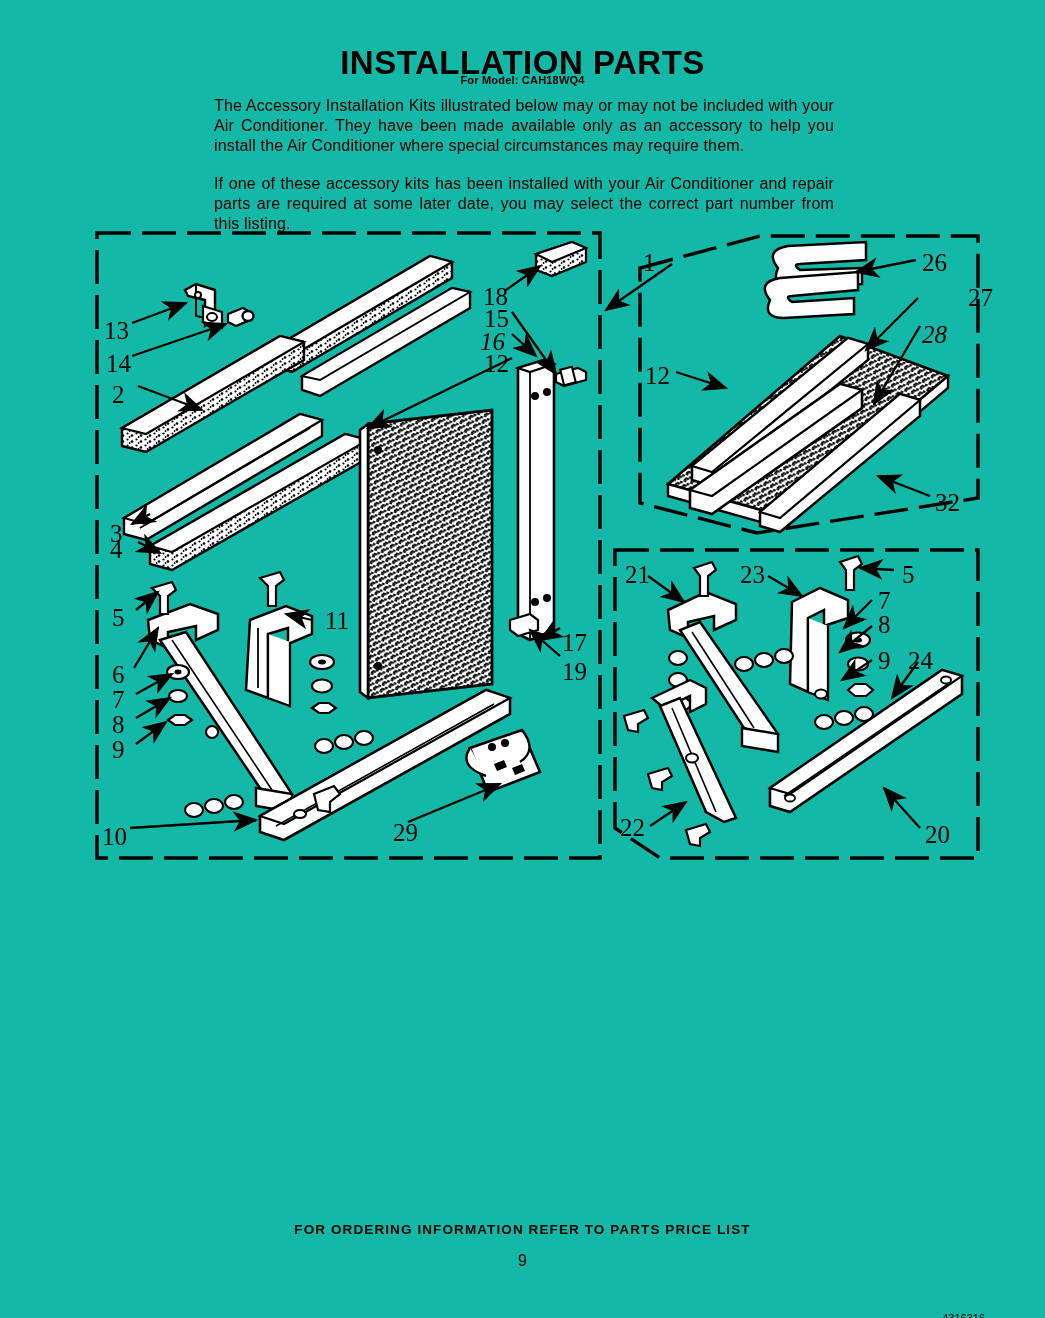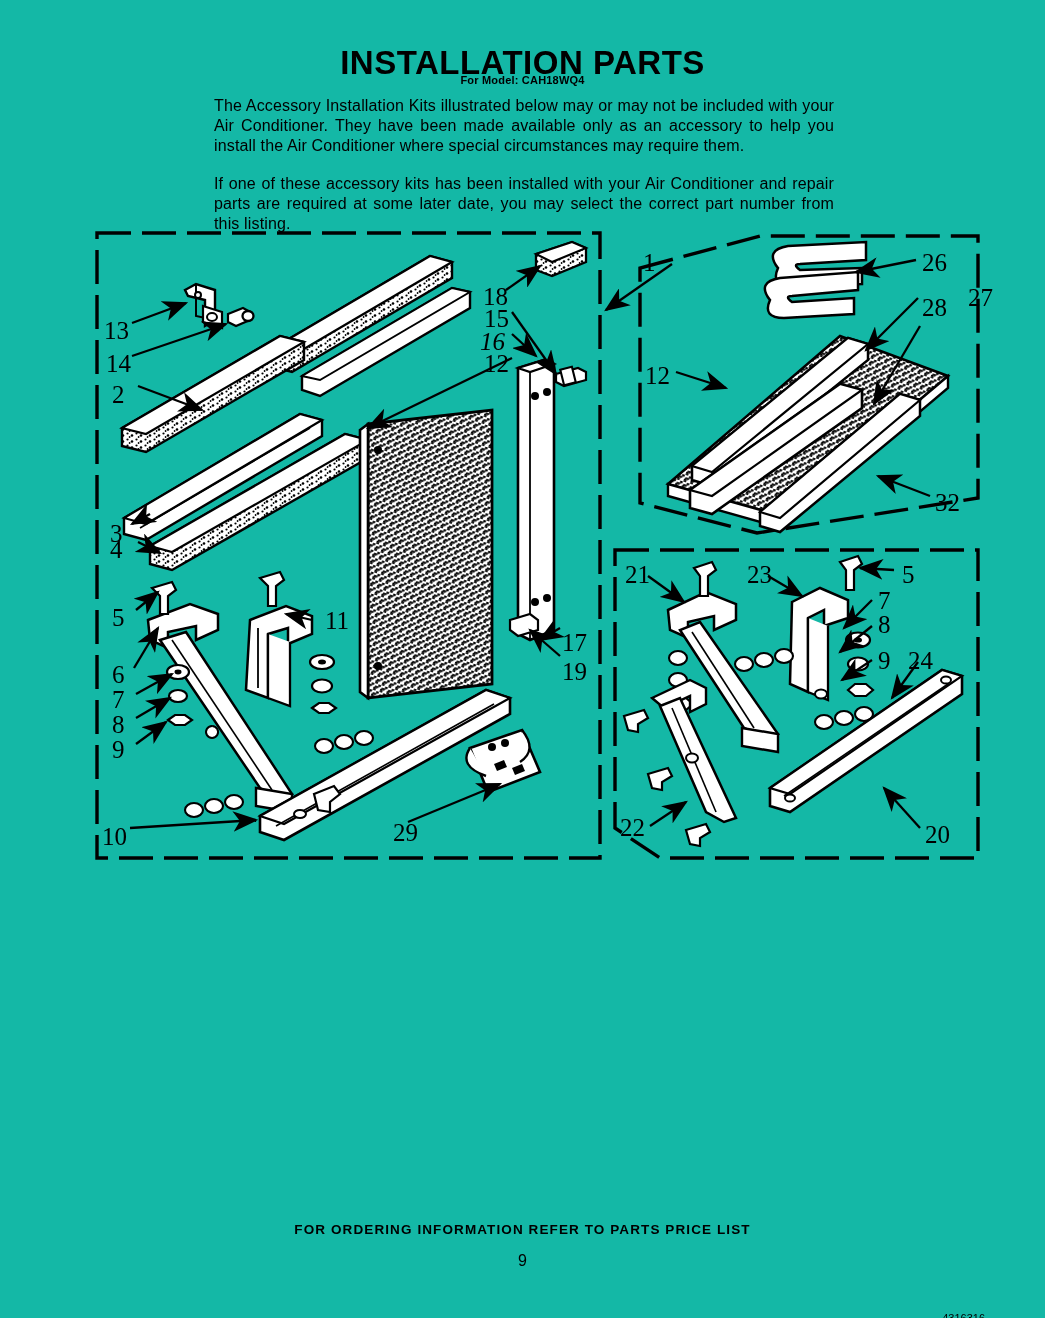--- a/index.html
+++ b/index.html
@@ -359,25 +359,25 @@
     <div class="lbl" style="left: 112px; top: 662px;">6</div>
     <div class="lbl" style="left: 112px; top: 687px;">7</div>
     <div class="lbl" style="left: 112px; top: 712px;">8</div>
     <div class="lbl" style="left: 112px; top: 737px;">9</div>
     <div class="lbl" style="left: 313px; top: 608px; padding-left: 12px;">11</div>
     <div class="lbl" style="left: 102px; top: 824px;">10</div>
     <div class="lbl" style="left: 393px; top: 820px;">29</div>
     <div class="lbl" style="left: 643px; top: 250px;">1</div>
     <div class="lbl" style="left: 922px; top: 250px;">26</div>
     <div class="lbl" style="left: 922px; top: 285px; margin-left: 46px;">27</div>
-    <div class="lbl" style="left: 922px; top: 295px;">28</div>
+    <div class="lbl" style="left: 922px; top: 322px; font-style: italic;">28</div>
     <div class="lbl" style="left: 645px; top: 363px;">12</div>
     <div class="lbl" style="left: 935px; top: 490px;">32</div>
     <div class="lbl" style="left: 625px; top: 562px;">21</div>
-    <div class="lbl" style="left: 740px; top: 562px; margin-left: 7px;">23</div>
+    <div class="lbl" style="left: 740px; top: 562px;">23</div>
     <div class="lbl" style="left: 902px; top: 562px;">5</div>
     <div class="lbl" style="left: 878px; top: 588px;">7</div>
     <div class="lbl" style="left: 878px; top: 612px;">8</div>
     <div class="lbl" style="left: 878px; top: 648px;">9</div>
     <div class="lbl" style="left: 908px; top: 648px;">24</div>
     <div class="lbl" style="left: 620px; top: 815px;">22</div>
     <div class="lbl" style="left: 925px; top: 822px;">20</div>
   </div>
 
 </body></html>

